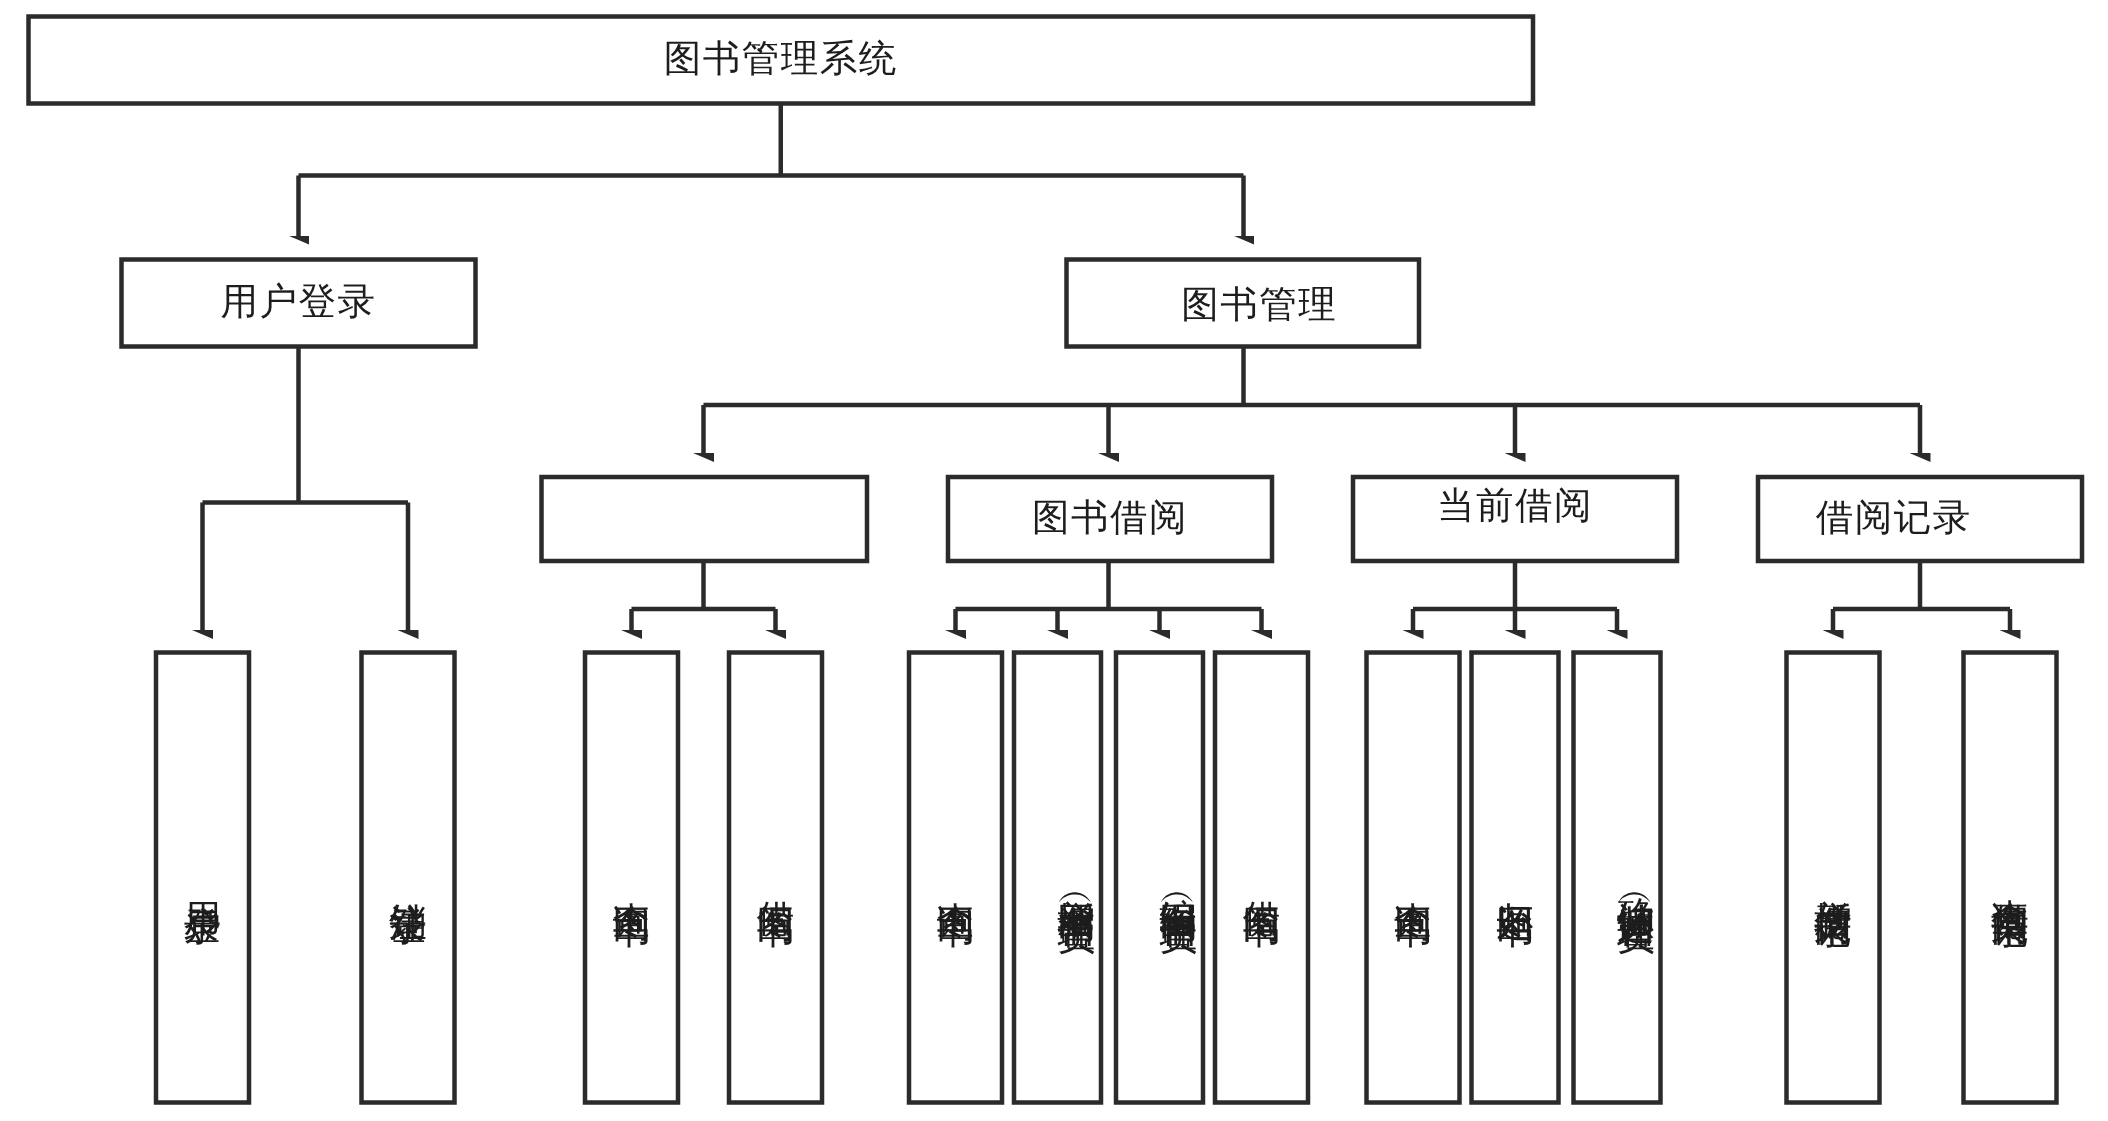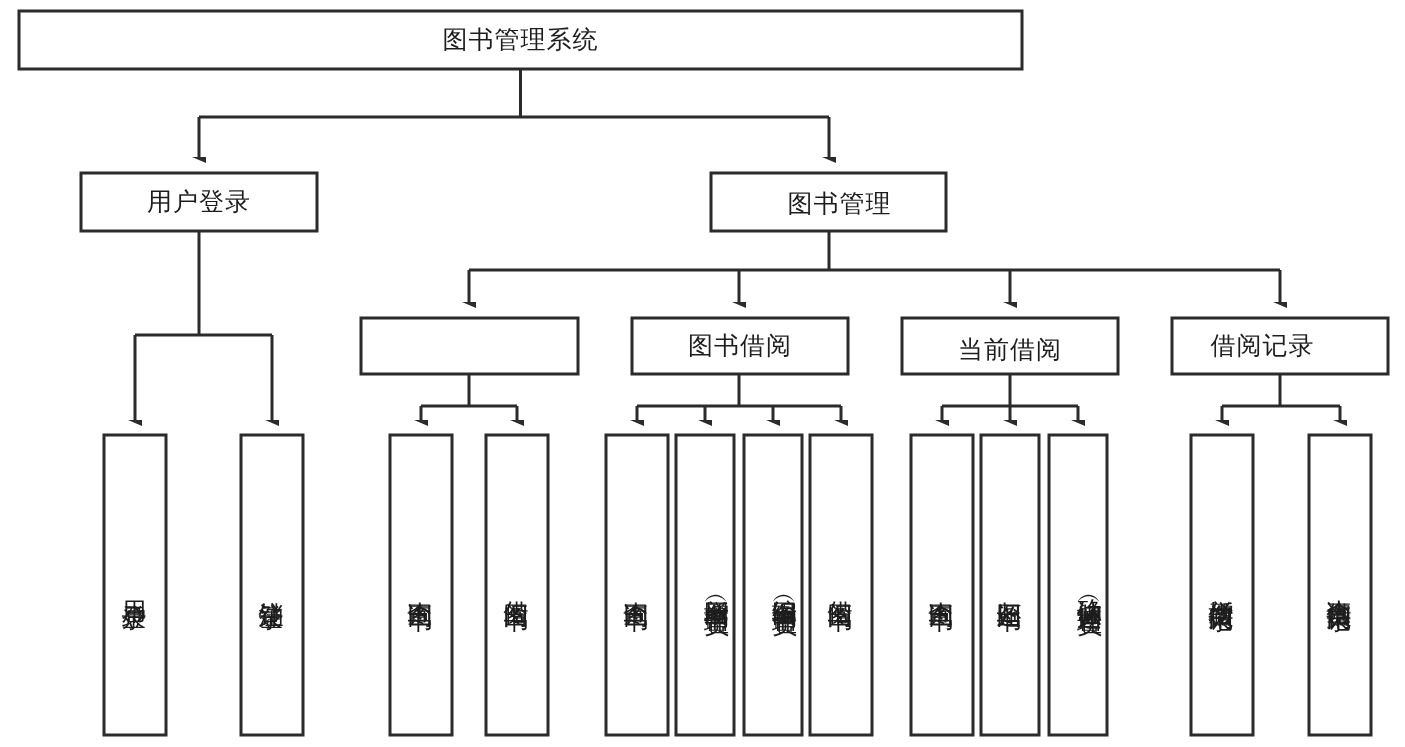--- a/index.html
+++ b/index.html
@@ -159,21 +159,21 @@
     <rect class="node-box" x="1191" y="435" width="62" height="300"></rect>
     <rect class="node-box" x="1309" y="435" width="62" height="300"></rect>
   </svg>
 
   <div class="node-label-h" style="left:19px; top:11px; width:1003px; height:58px;">图书管理系统</div>
 
   <div class="node-label-h" style="left:81px; top:173px; width:236px; height:58px;">用户登录</div>
   <div class="node-label-h" style="left:711px; top:173px; width:235px; height:62px;margin-left:11px;">图书管理</div>
 
   <div class="node-label-h" style="left:632px; top:318px; width:216px; height:56px;text-align:right;">图书借阅</div>
-  <div class="node-label-h" style="left:902px; top:322px; width:216px; height:56px;">当前借阅</div>
+  <div class="node-label-h" style="left:902px; top:310px; width:216px; height:56px;">当前借阅</div>
   <div class="node-label-h" style="left:1172px; top:318px; width:181px; height:56px;">借阅记录</div>
 
   <div class="node-label-v" style="left:104px; top:435px; width:62px; height:300px;">用户登录</div>
   <div class="node-label-v" style="left:241px; top:435px; width:62px; height:300px;">注销登录</div>
 
   <div class="node-label-v" style="left:390px; top:435px; width:62px; height:300px;">查询图书</div>
   <div class="node-label-v" style="left:486px; top:435px; width:62px; height:300px;">借阅图书</div>
 
   <div class="node-label-v" style="left:606px; top:435px; width:62px; height:300px;">查询图书</div>
   <div class="node-label-v" style="left:676px; top:435px; width:58px; height:300px; align-items:flex-start; padding-top:6px; box-sizing:border-box;">新增图书（管理员）</div>

